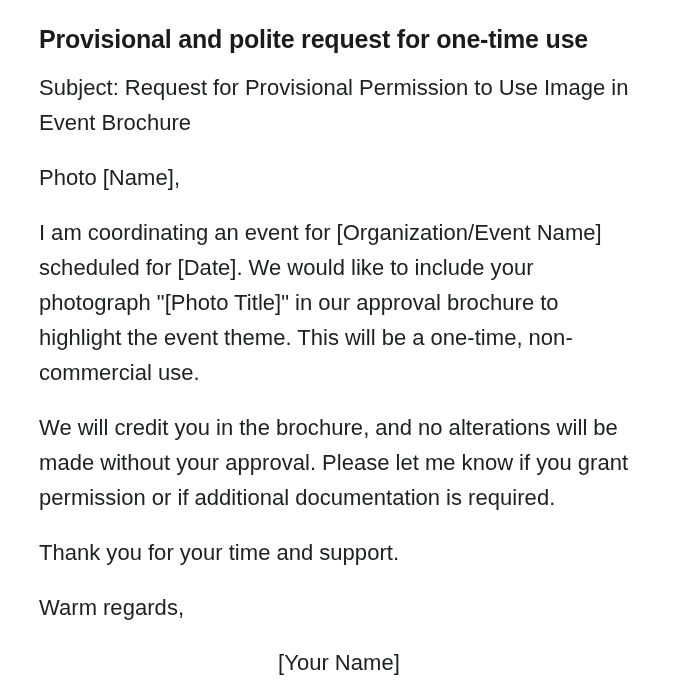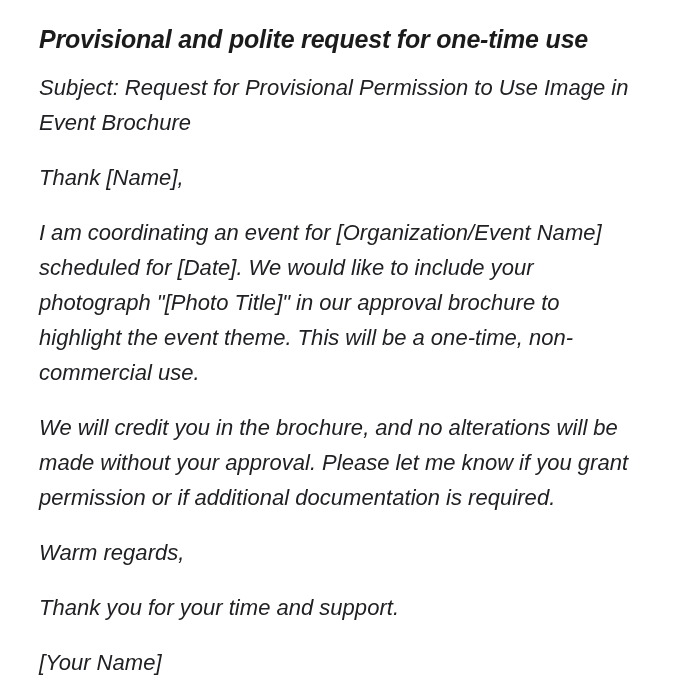--- a/index.html
+++ b/index.html
@@ -15,21 +15,20 @@
     -webkit-font-smoothing: antialiased;
     overflow: hidden;
   }
 
   .document {
     box-sizing: border-box;
     width: 700px;
     height: 691px;
     background: #ffffff;
     padding: 22px 40px 0 39px;
-    font-style: italic;
   }
 
   .doc-title {
     margin: 0 0 14px 0;
     padding: 0;
     font-family: "Liberation Sans Narrow", "Liberation Sans", "DejaVu Sans Condensed", sans-serif;
     font-size: 25px;
     font-weight: 700;
     line-height: 34px;
     letter-spacing: -0.2px;
@@ -47,39 +46,40 @@
     font-size: 22px;
     line-height: 35px;
     font-weight: 400;
     color: #202124;
     letter-spacing: 0.05px;
     word-spacing: -0.2px;
   }
 
   .doc-para:last-child {
     margin-bottom: 0;
+    text-align: center;
   }
 </style>
 </head>
 <body>
 
 <div class="document">
 
   <h1 class="doc-title">Provisional and polite request for one-time use</h1>
 
   <div class="doc-body">
 
     <p class="doc-para">Subject: Request for Provisional Permission to Use Image in Event Brochure</p>
 
-    <p class="doc-para">Thank [Name],</p>
+    <p class="doc-para">Photo [Name],</p>
 
     <p class="doc-para">I am coordinating an event for [Organization/Event Name] scheduled for [Date]. We would like to include your photograph "[Photo Title]" in our approval brochure to highlight the event theme. This will be a one-time, non-commercial use.</p>
 
     <p class="doc-para">We will credit you in the brochure, and no alterations will be made without your approval. Please let me know if you grant permission or if additional documentation is required.</p>
 
+    <p class="doc-para">Thank you for your time and support.</p>
+
     <p class="doc-para">Warm regards,</p>
-
-    <p class="doc-para">Thank you for your time and support.</p>
 
     <p class="doc-para">[Your Name]</p>
 
   </div>
 </div>
 
 </body></html>

